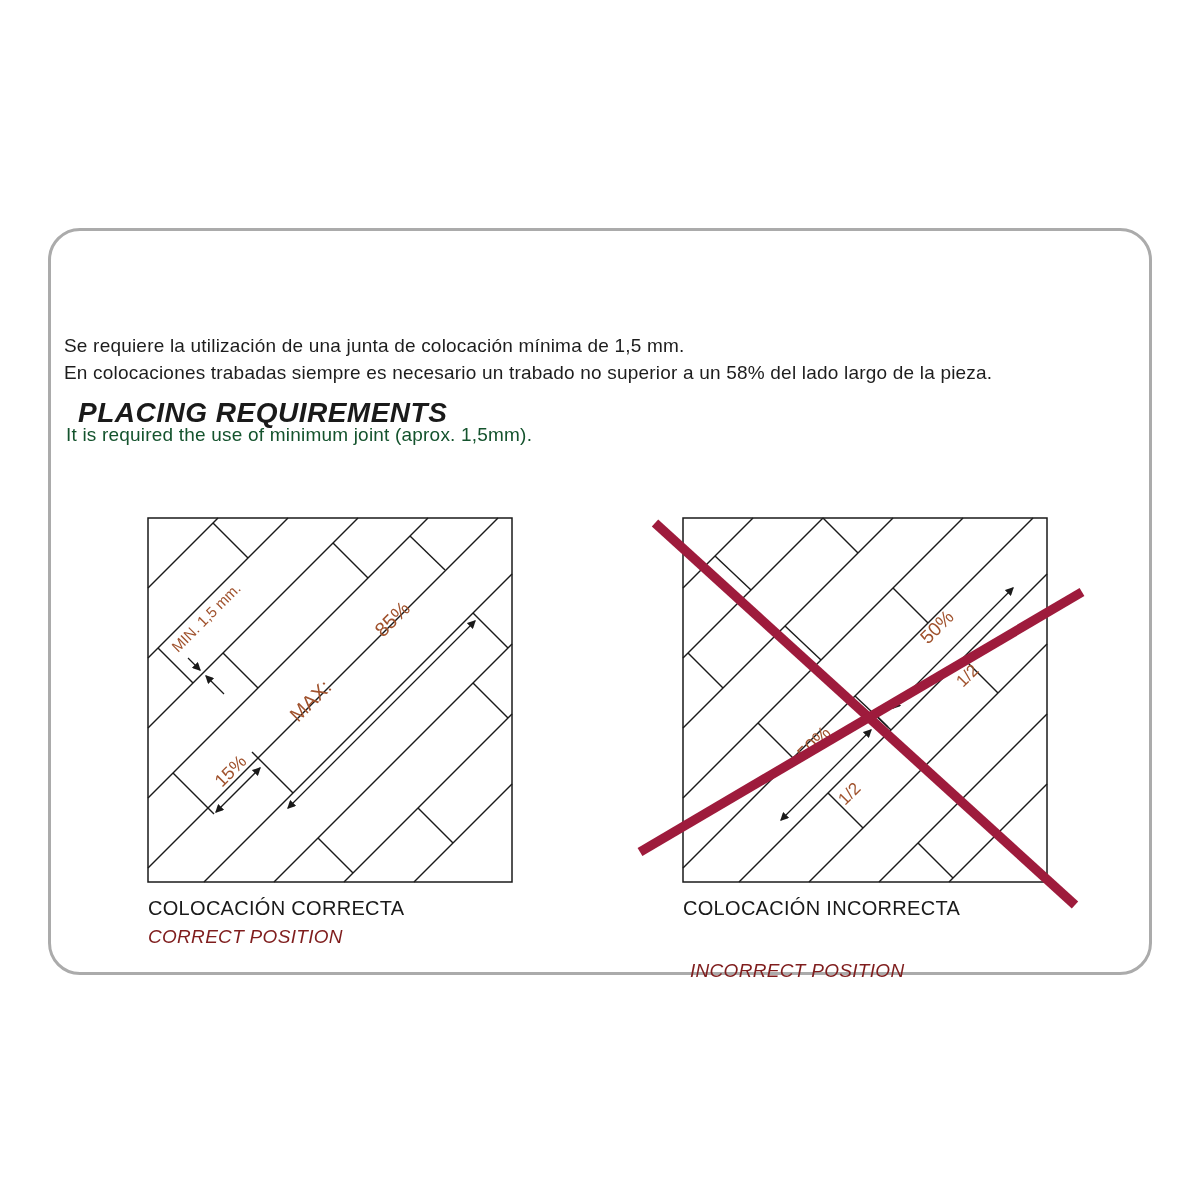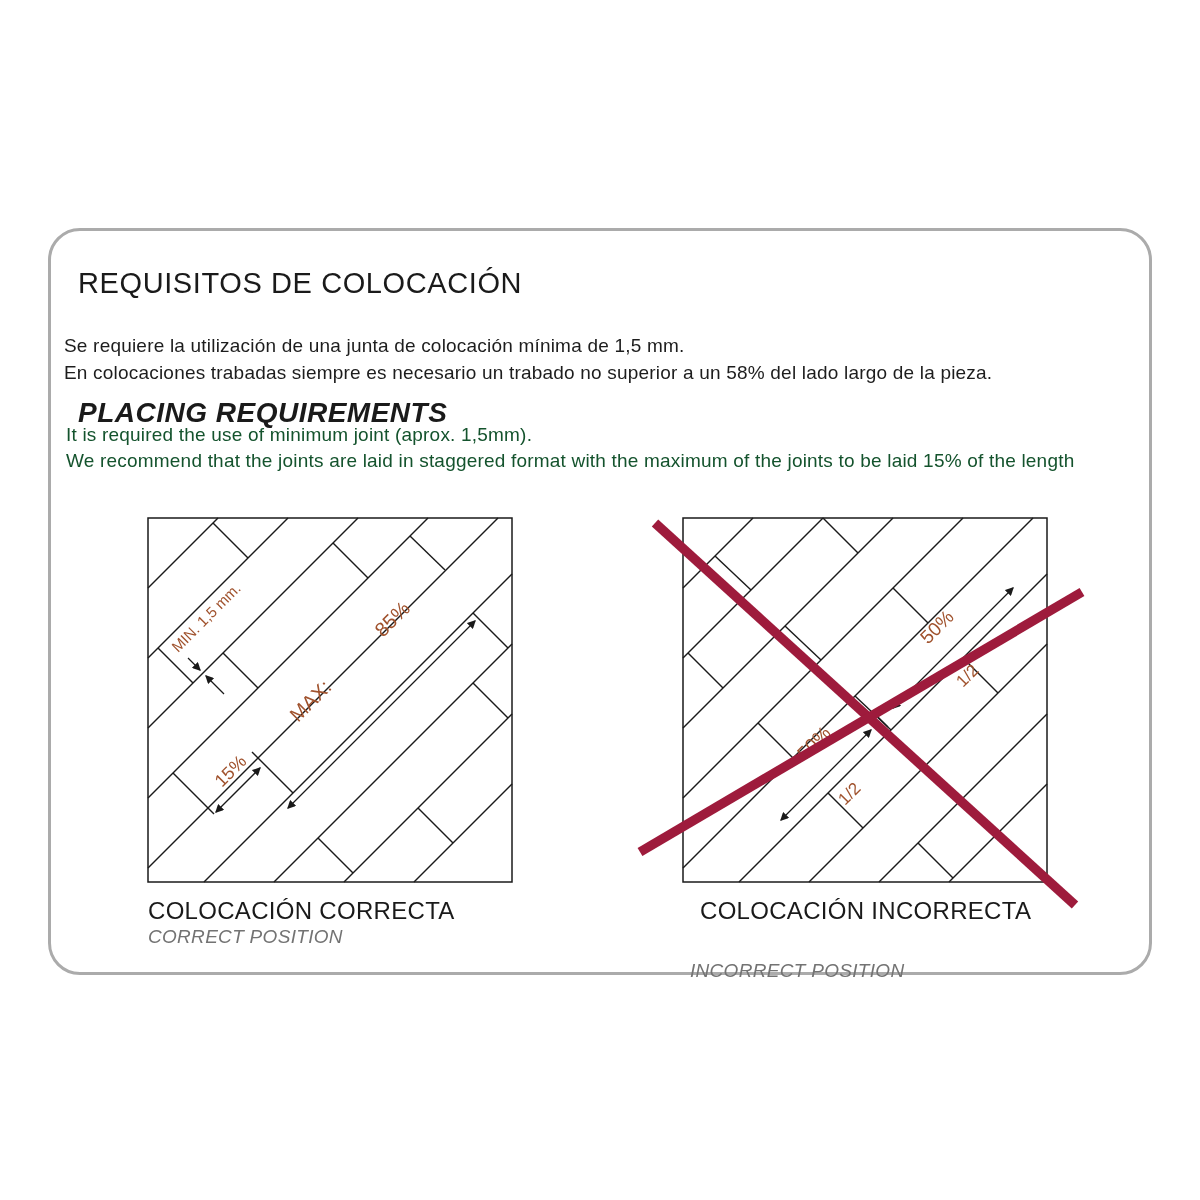--- a/index.html
+++ b/index.html
@@ -8,49 +8,47 @@
   .panel{position:absolute;left:48px;top:228px;width:1098px;height:741px;
          border:3px solid #ababab;border-radius:32px;background:#ffffff;}
   .title-es{position:absolute;left:78px;top:248px;font-size:29px;letter-spacing:0.6px;
             font-weight:400;color:#1a1a1a;white-space:nowrap;}
   .intro-es{position:absolute;left:64px;top:302px;width:1075px;font-size:19px;
             line-height:27px;letter-spacing:0.2px;color:#1d1d1d;margin-top:30px;}
   .title-en{position:absolute;left:78px;top:366px;font-size:28px;font-style:italic;
             letter-spacing:0.5px;color:#1a1a1a;white-space:nowrap;margin-top:31px;}
   .intro-en{position:absolute;left:66px;top:422px;width:1080px;font-size:19px;
             line-height:26px;letter-spacing:0.2px;color:#14532d;}
-  .caption-es{position:absolute;font-size:24px;letter-spacing:0.3px;color:#1a1a1a;white-space:nowrap;}
+  .caption-es{position:absolute;font-size:20px;letter-spacing:0.3px;color:#1a1a1a;white-space:nowrap;}
   .caption-en{position:absolute;font-size:19px;font-style:italic;letter-spacing:0.3px;
-              color:#737373;white-space:nowrap;}
+              color:#7f1d1d;white-space:nowrap;}
   svg.diagram{position:absolute;overflow:visible;}
   svg .box{fill:none;stroke:#1a1a1a;stroke-width:1.5;}
   svg .plank{stroke:#1a1a1a;stroke-width:1.4;fill:none;}
   svg .arrow{stroke:#1a1a1a;stroke-width:1.3;fill:none;}
   svg .ann-text{font-family:"Liberation Sans", sans-serif;}
   svg .cross{fill:none;stroke-linecap:butt;}
 </style>
 </head>
 <body>
 
 <div class="page">
 
   <div class="panel"></div>
 
-  <h1 class="title-es">REQUISITOS DE COLOCACIÓN</h1>
 
   <div class="intro-es">
     <div>Se requiere la utilización de una junta de colocación mínima de 1,5 mm.</div>
     <div>En colocaciones trabadas siempre es necesario un trabado no superior a un 58% del lado largo de la pieza.</div>
   </div>
 
   <h2 class="title-en">PLACING REQUIREMENTS</h2>
 
   <div class="intro-en">
     <div>It is required the use of minimum joint (aprox. 1,5mm).</div>
-    <div>We recommend that the joints are laid in staggered format with the maximum of the joints to be laid 15% of the length</div>
   </div>
 
   <svg class="diagram" style="left:103px;top:488px;" width="440" height="420" viewBox="-45 -30 440 420">
     <defs>
       <marker id="ahL" viewBox="0 0 10 10" refX="8.5" refY="5" markerWidth="6.5" markerHeight="6.5" orient="auto-start-reverse">
           <path d="M0,0 L10,5 L0,10 z" fill="#1a1a1a"></path>
         </marker>
     </defs>
     <rect class="box" x="0" y="0" width="364" height="364"></rect>
     <g class="planks">
@@ -131,16 +129,16 @@
     </g>
     <g>
       <line class="cross" x1="-28" y1="5" x2="392" y2="387" stroke-width="9.5" stroke="#9e1b3c"></line>
       <line class="cross" x1="-43" y1="334" x2="399" y2="74" stroke-width="9.5" stroke="#9e1b3c"></line>
     </g>
   </svg>
 
   <div class="caption-es" style="left:148px;top:897px;">COLOCACIÓN CORRECTA</div>
   <div class="caption-en" style="left:148px;top:926px;">CORRECT POSITION</div>
 
-  <div class="caption-es" style="left:683px;top:897px;margin-left:17px;">COLOCACIÓN INCORRECTA</div>
+  <div class="caption-es" style="left:683px;top:897px;">COLOCACIÓN INCORRECTA</div>
   <div class="caption-en" style="left:690px;top:960px;">INCORRECT POSITION</div>
 
 </div>
 
 </body></html>

